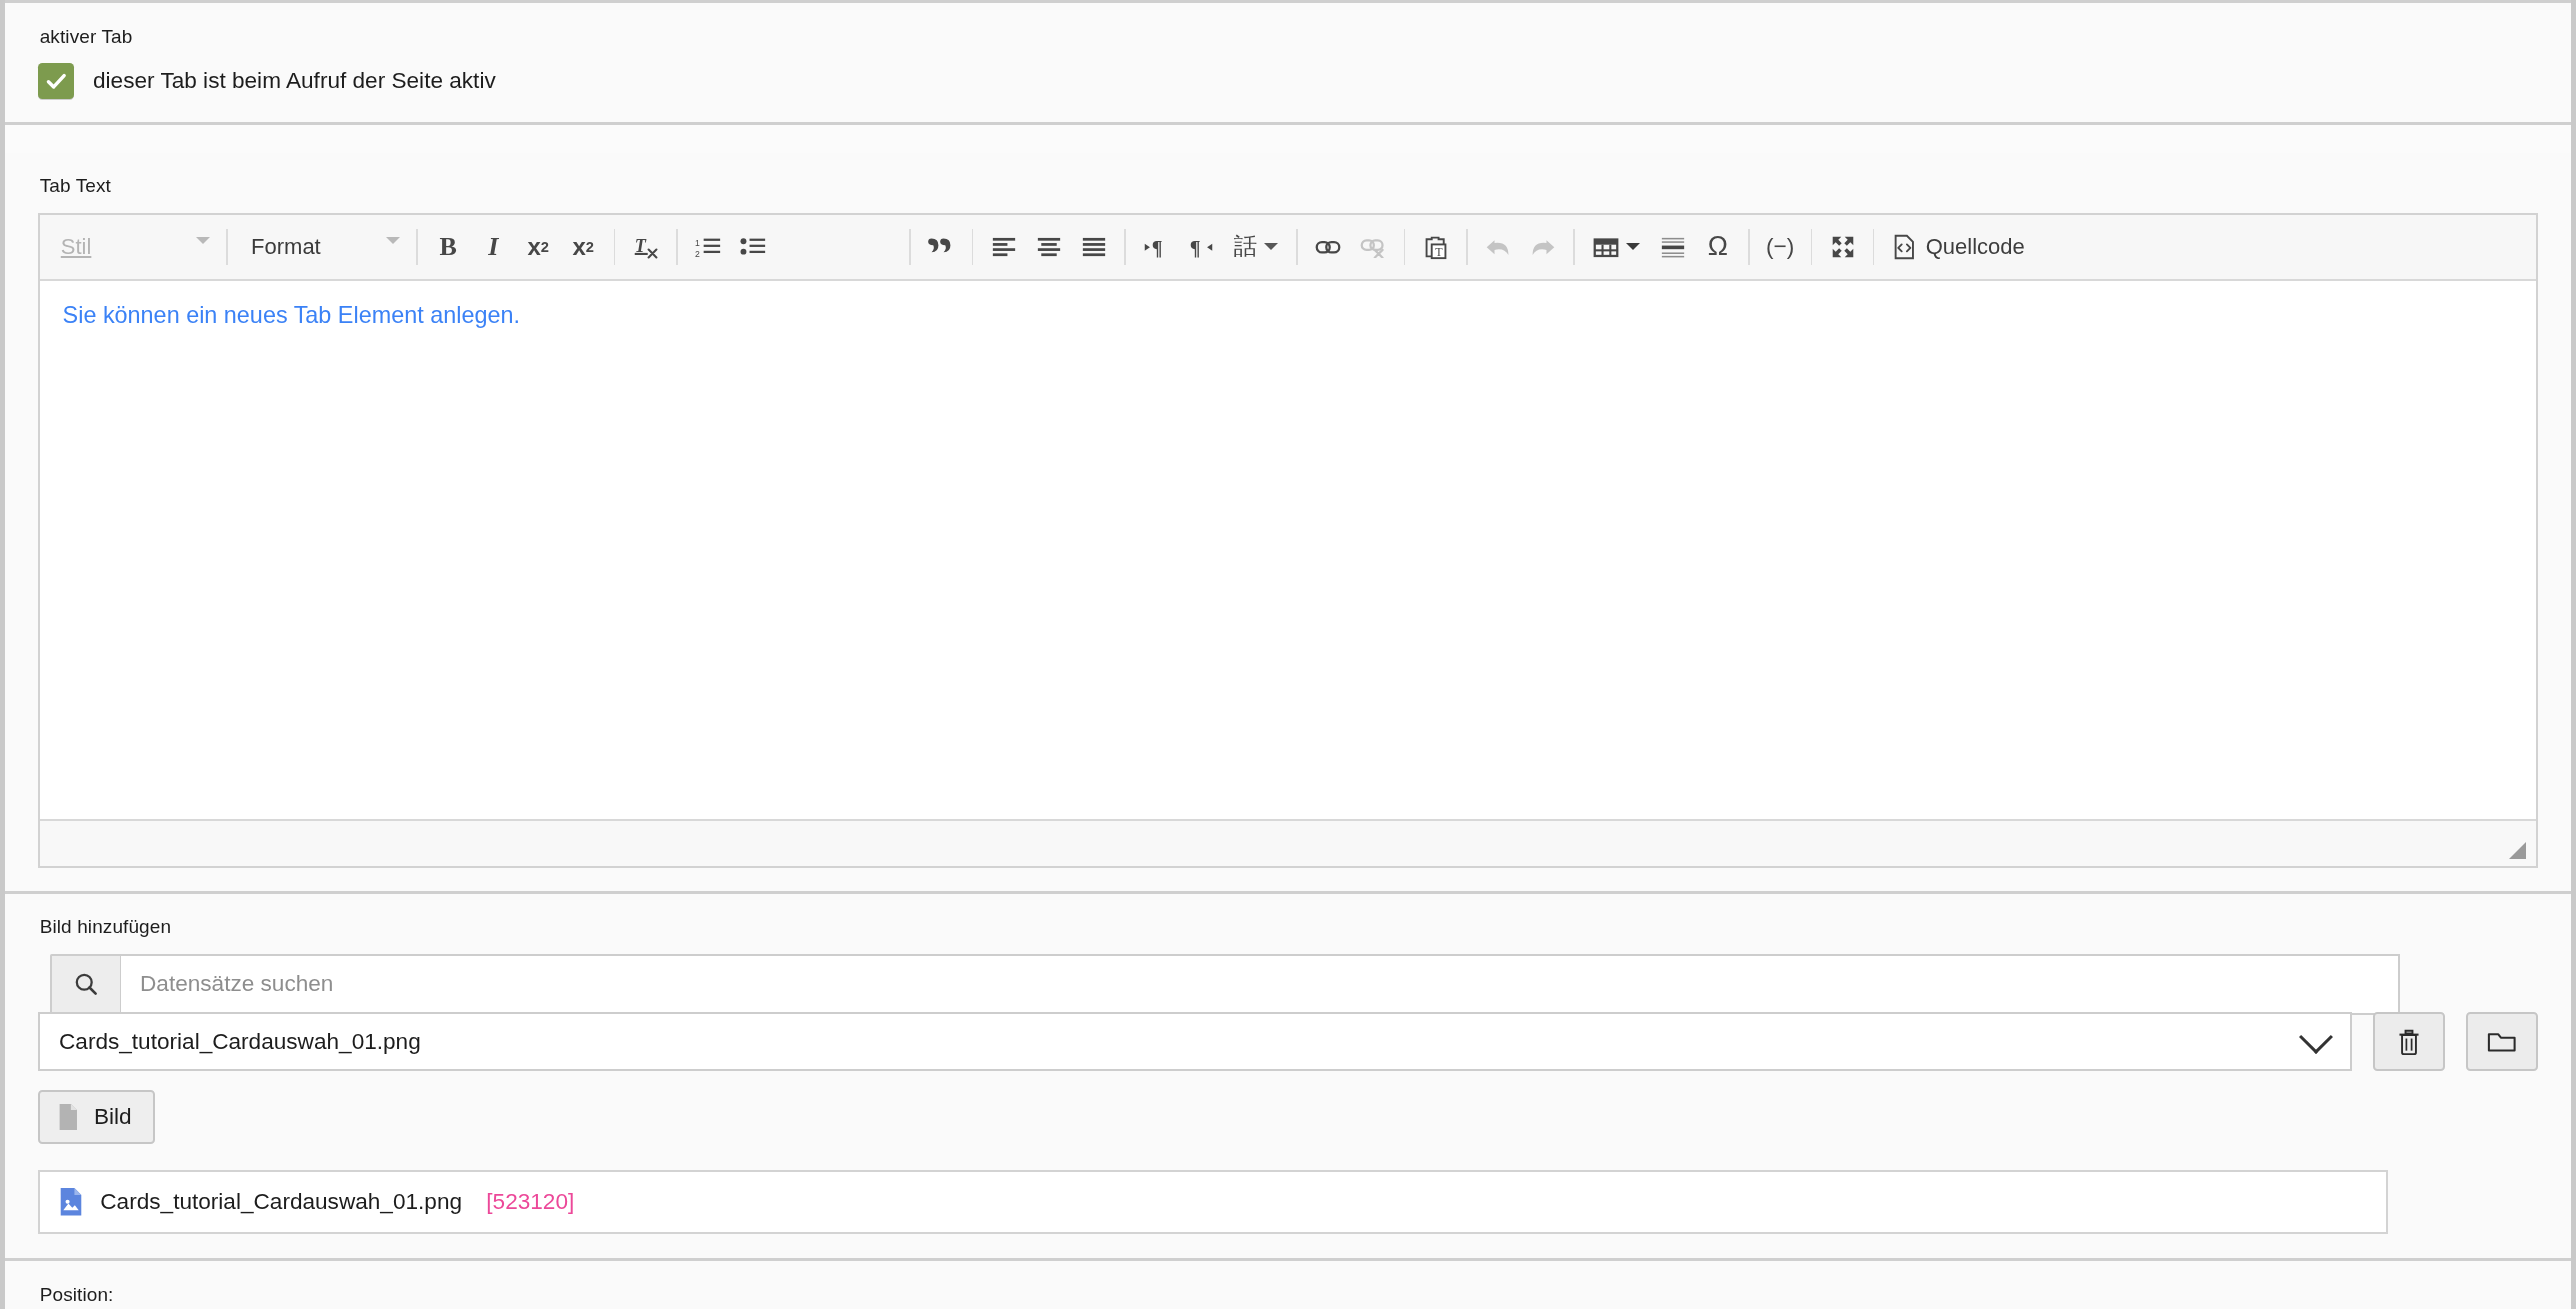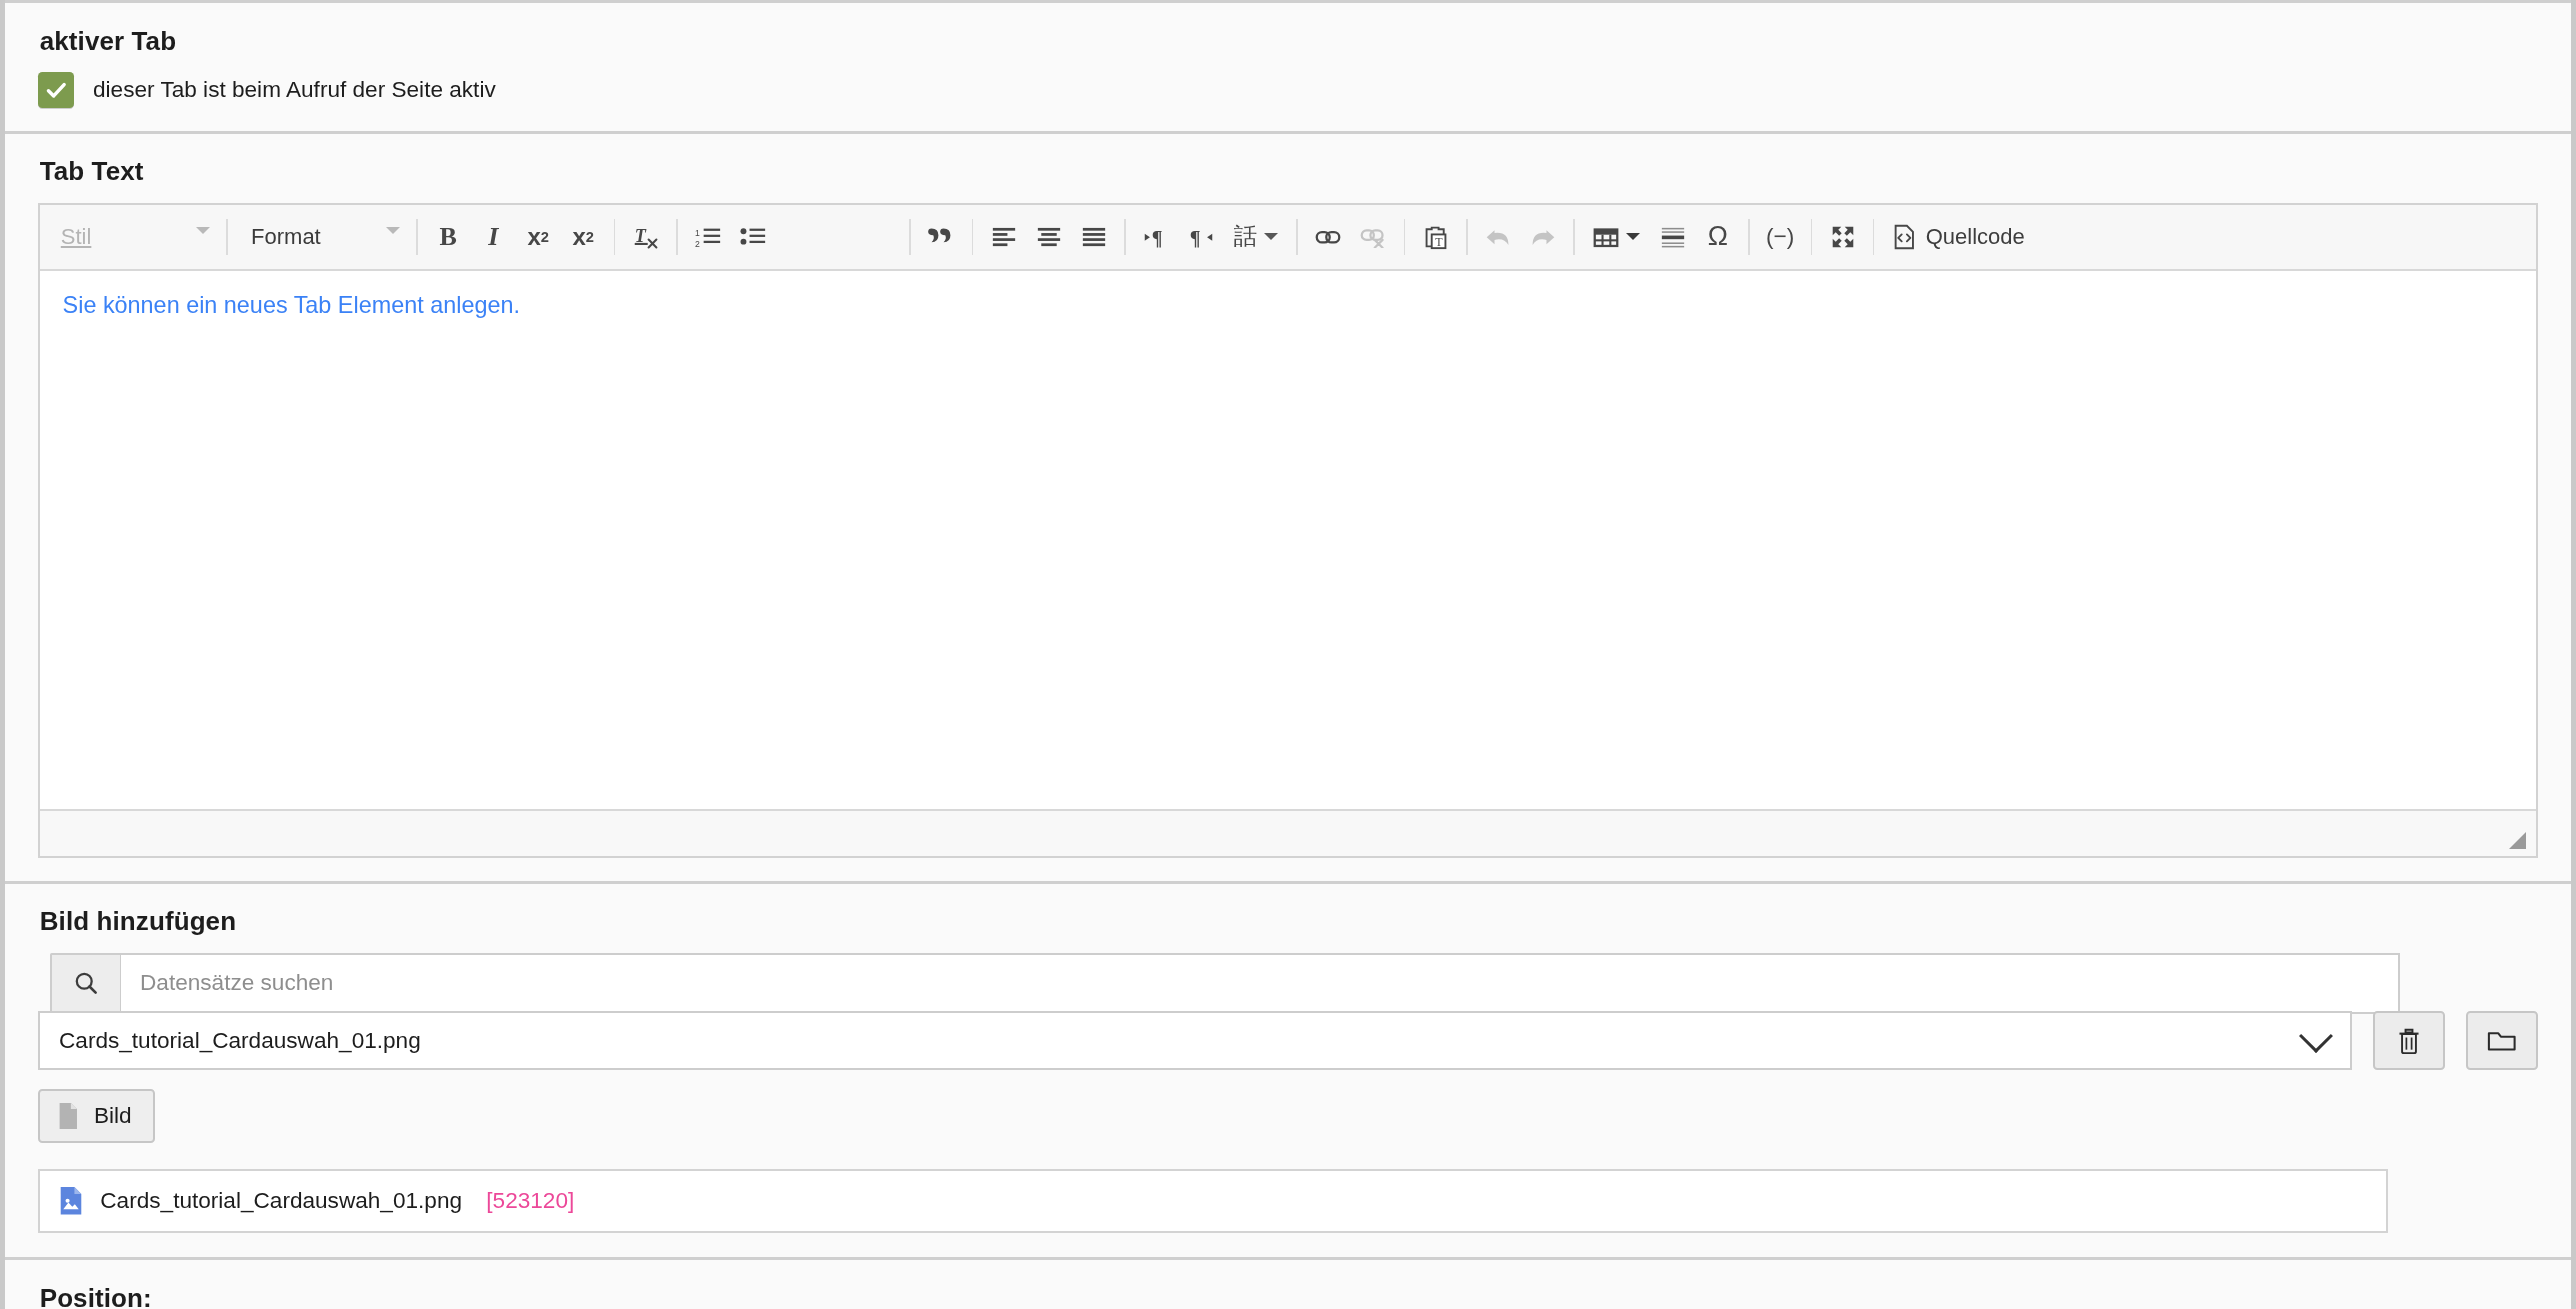--- a/index.html
+++ b/index.html
@@ -30,22 +30,22 @@
   .section {
     box-sizing: border-box;
     background: #fafafa;
     border-bottom: 3.5px solid #cfcfcf;
     padding: 22.6px 33px 26px 33px;
   }
   .section.first { border-top: 3.5px solid #cfcfcf; }
   .section.noborder { border-bottom: none; }
 
   .legend {
-    font-weight: bold;
-    font-size: 26px;
+    font-weight: normal;
+    font-size: 19px;
     color: #1d1d1d;
     letter-spacing: 0.1px;
     margin: 0 0 15.6px 1.7px;
   }
 
   
   .check-row {
     display: flex;
     align-items: center;
     gap: 19px;
@@ -282,21 +282,21 @@
     <div class="check-row">
       <span class="checkbox">
         <svg width="22.6" height="22.6" viewBox="0 0 26 26" aria-hidden="true">
           <path d="M4 13.5 L10 19.5 L22 6.5" fill="none" stroke="#ffffff" stroke-width="4" stroke-linecap="round" stroke-linejoin="round"></path>
         </svg>
       </span>
       <span class="check-label">dieser Tab ist beim Aufruf der Seite aktiv</span>
     </div>
   </div>
 
-  <div class="section" style="padding-bottom:22.6px;">
+  <div class="section" style="padding-bottom:22.6px;margin-top:28px;">
     <div class="legend">Tab Text</div>
 
     <div class="editor">
 
       <div class="toolbar">
 
         <div class="tb-combo placeholder" style="width:173px;">
           <span class="combo-label">Stil</span>
           <span class="caret"></span>
         </div>

